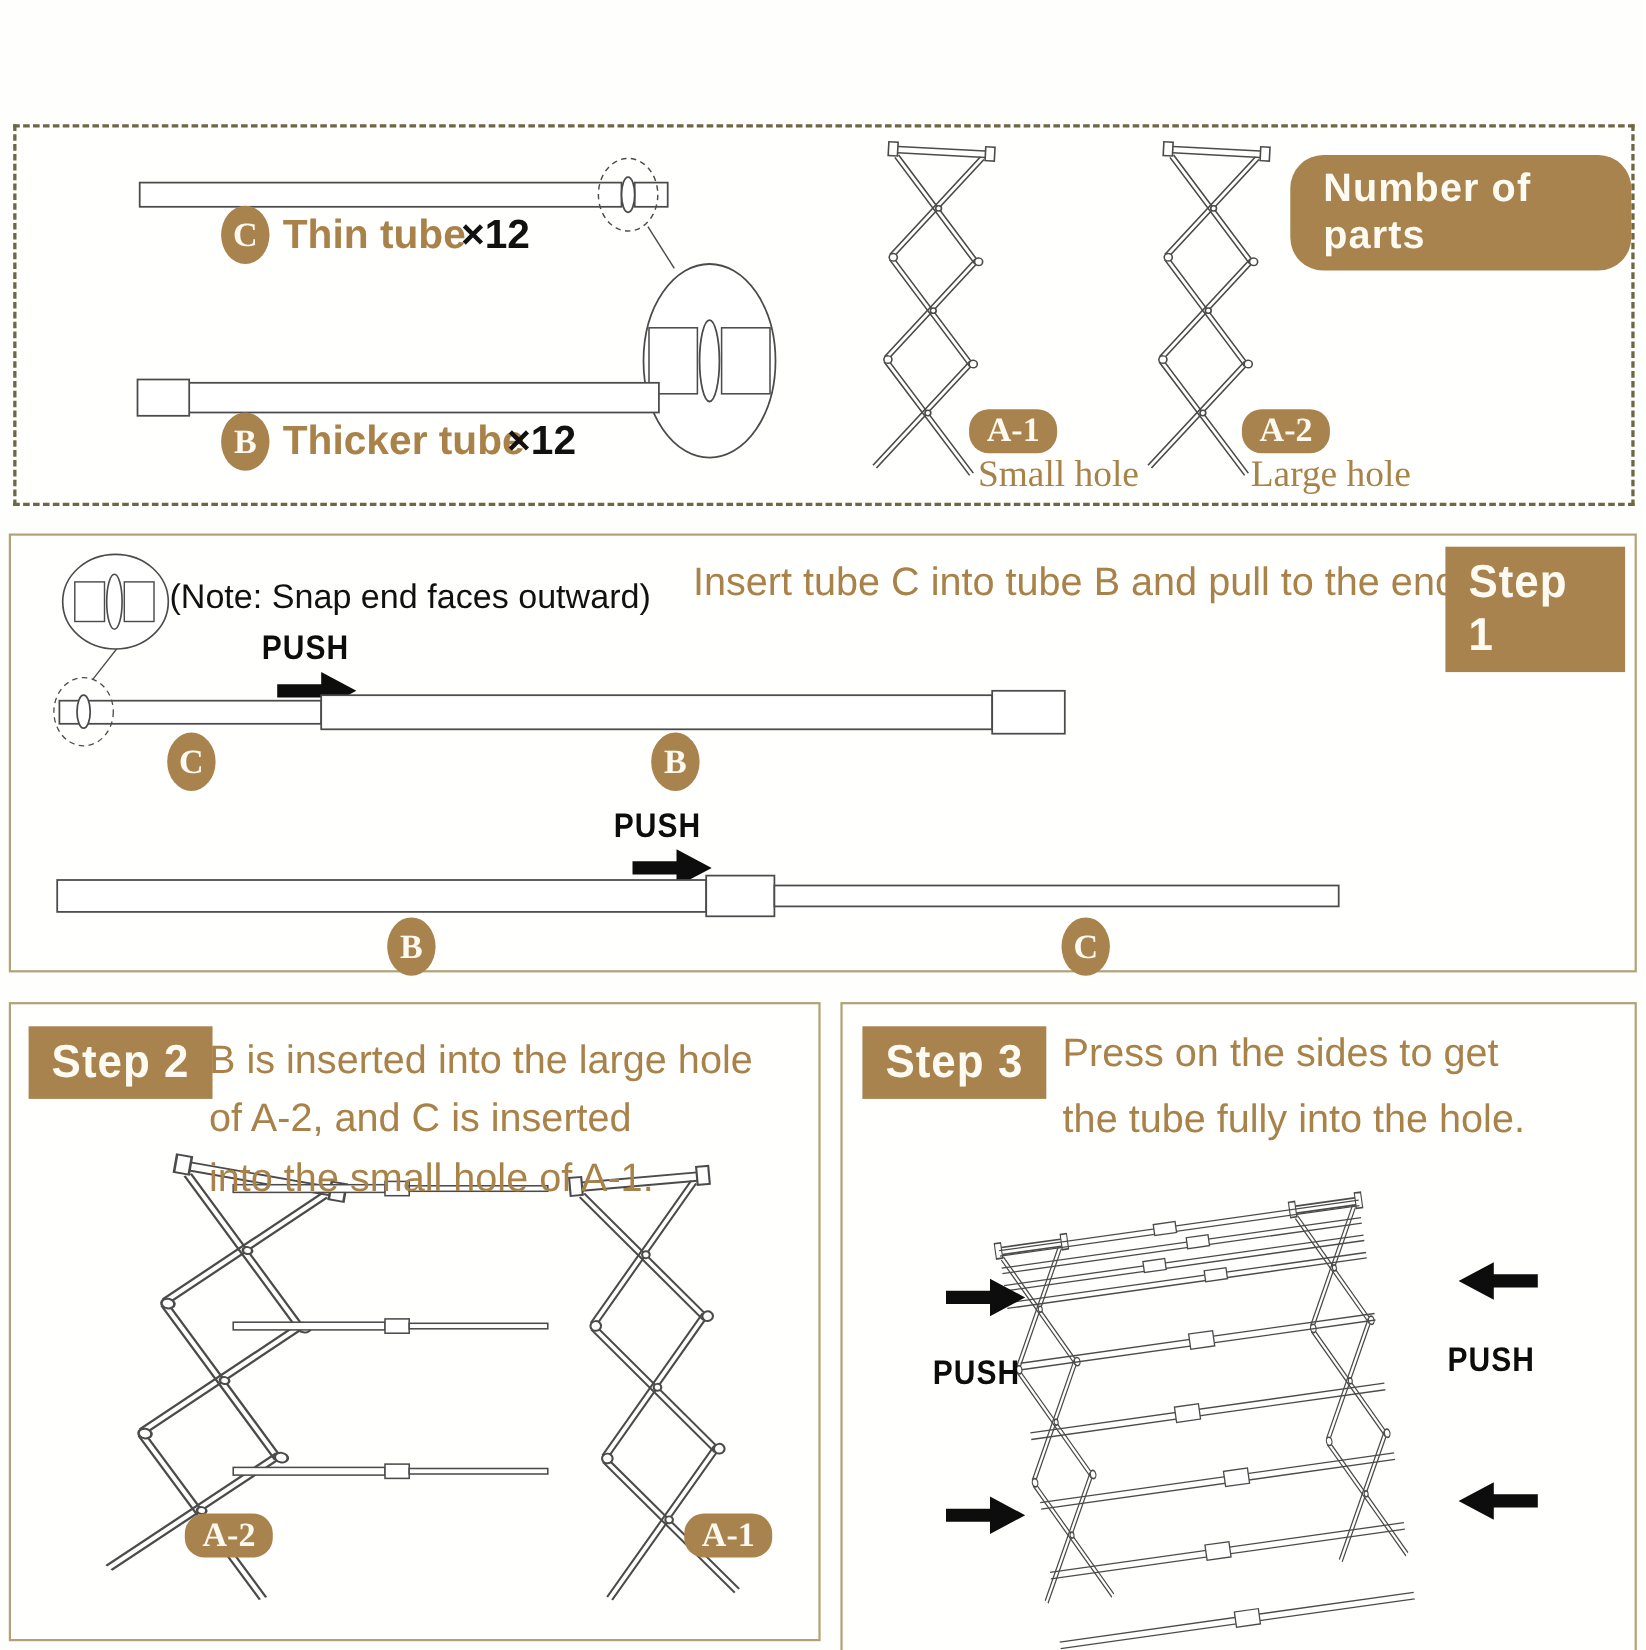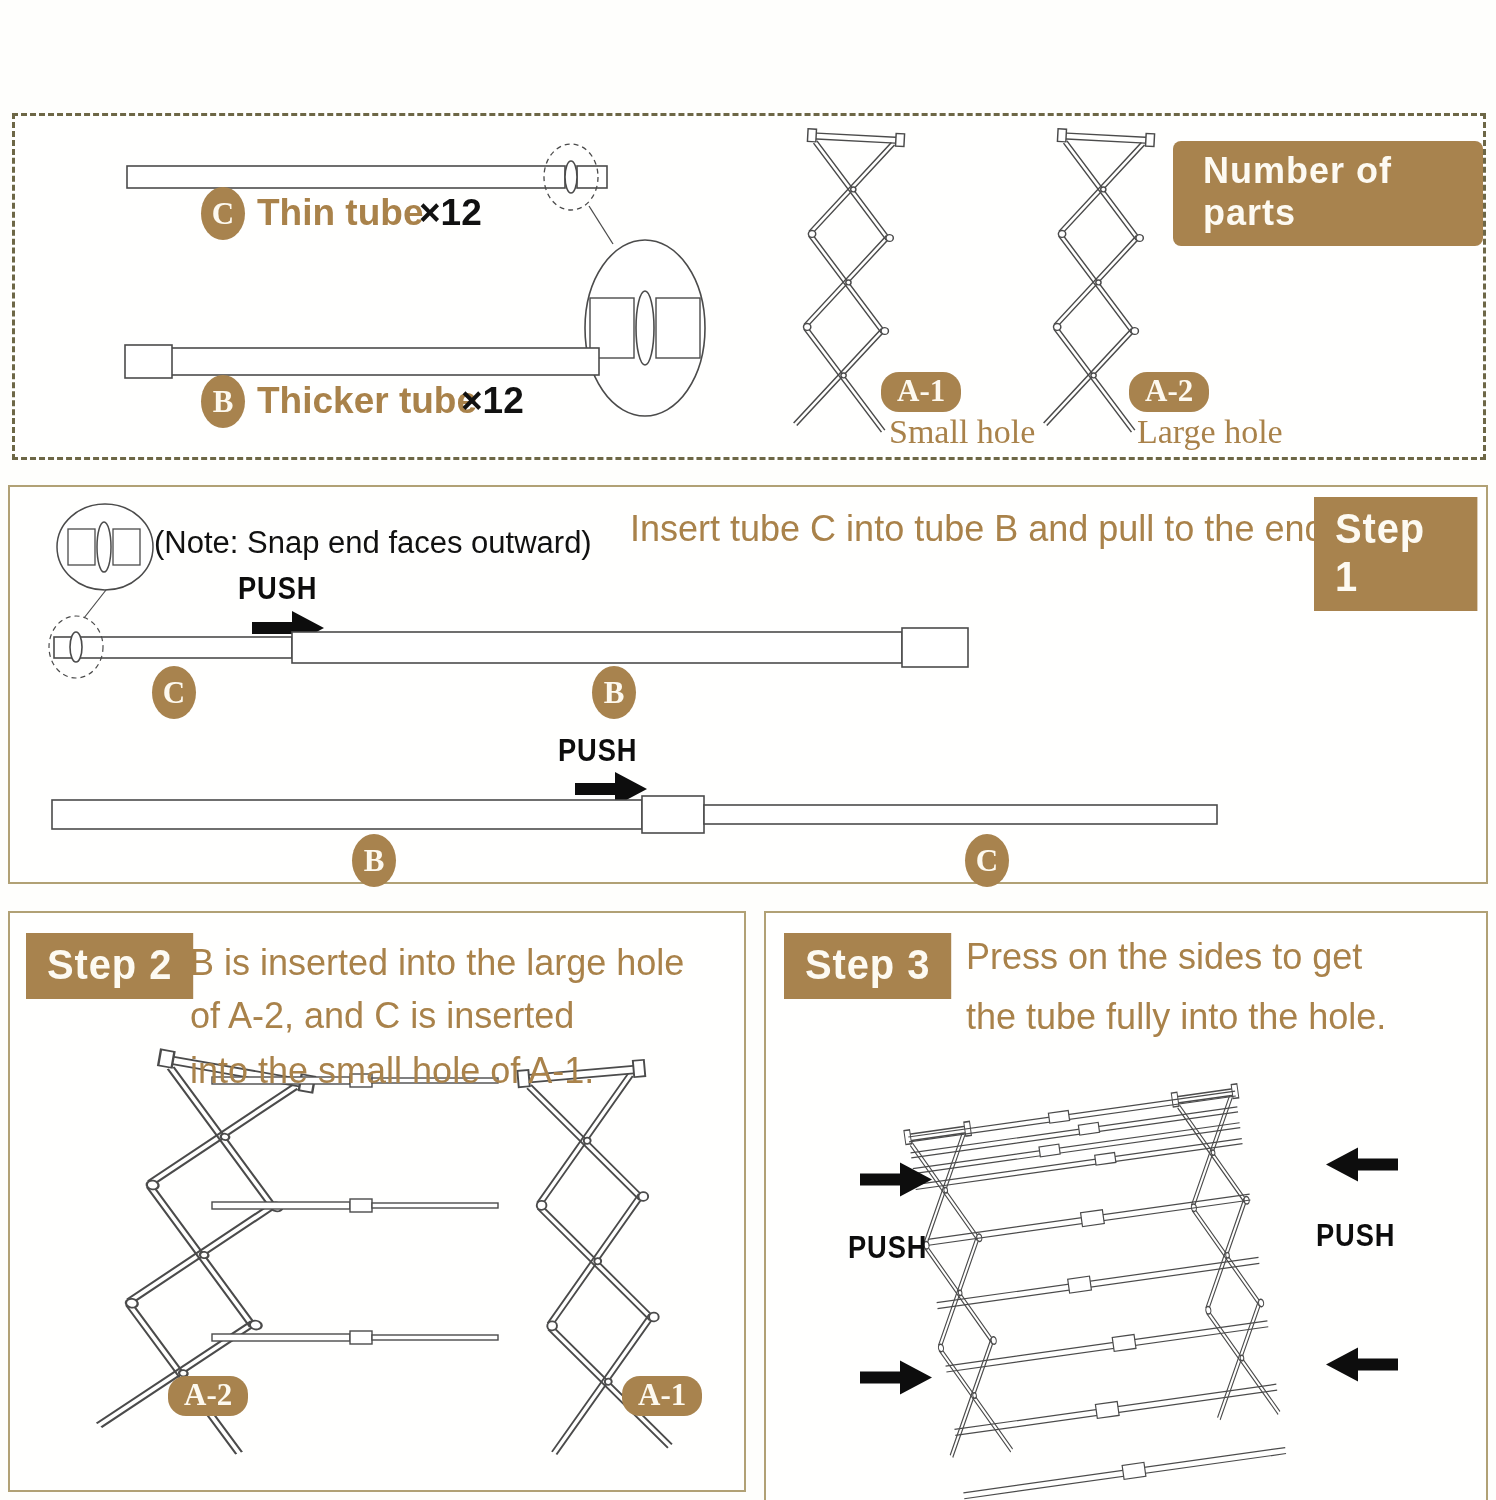--- a/index.html
+++ b/index.html
@@ -30,21 +30,21 @@
 
   .pill{position:absolute;background:var(--brown);color:#fdf9ef;
     font-family:"Liberation Serif",serif;font-weight:700;font-size:31px;
     padding:1px 16px 3px;border-radius:18px;}
 
   .chip{position:absolute;background:var(--brown);color:#fdfaf2;
     font-weight:700;font-size:42px;padding:8px 22px 10px;letter-spacing:1px;
     transform:scaleX(.95);transform-origin:left top;}
 
   .nop-pill{position:absolute;background:var(--brown);color:#fdfaf2;
-    font-weight:700;font-size:36px;padding:9px 30px 12px;border-radius:8px;letter-spacing:1px;}
+    font-weight:700;font-size:36px;padding:9px 30px 12px;border-radius:30px;letter-spacing:1px;}
 
   .part-label{position:absolute;color:var(--brown-text);font-weight:700;font-size:37px;}
   .qty{position:absolute;color:#111;font-weight:700;font-size:37px;}
   .hole-label{position:absolute;color:var(--brown-text);
     font-family:"Liberation Serif",serif;font-size:34px;margin-left:16px;}
   .instr{position:absolute;color:var(--brown-text);font-size:36px;line-height:55px;}
   .note{position:absolute;color:#111;font-size:31px;}
   .push{position:absolute;color:#0d0d0d;font-weight:700;font-size:31px;
     letter-spacing:1px;transform:scaleX(.88);transform-origin:left top;}
 </style>

